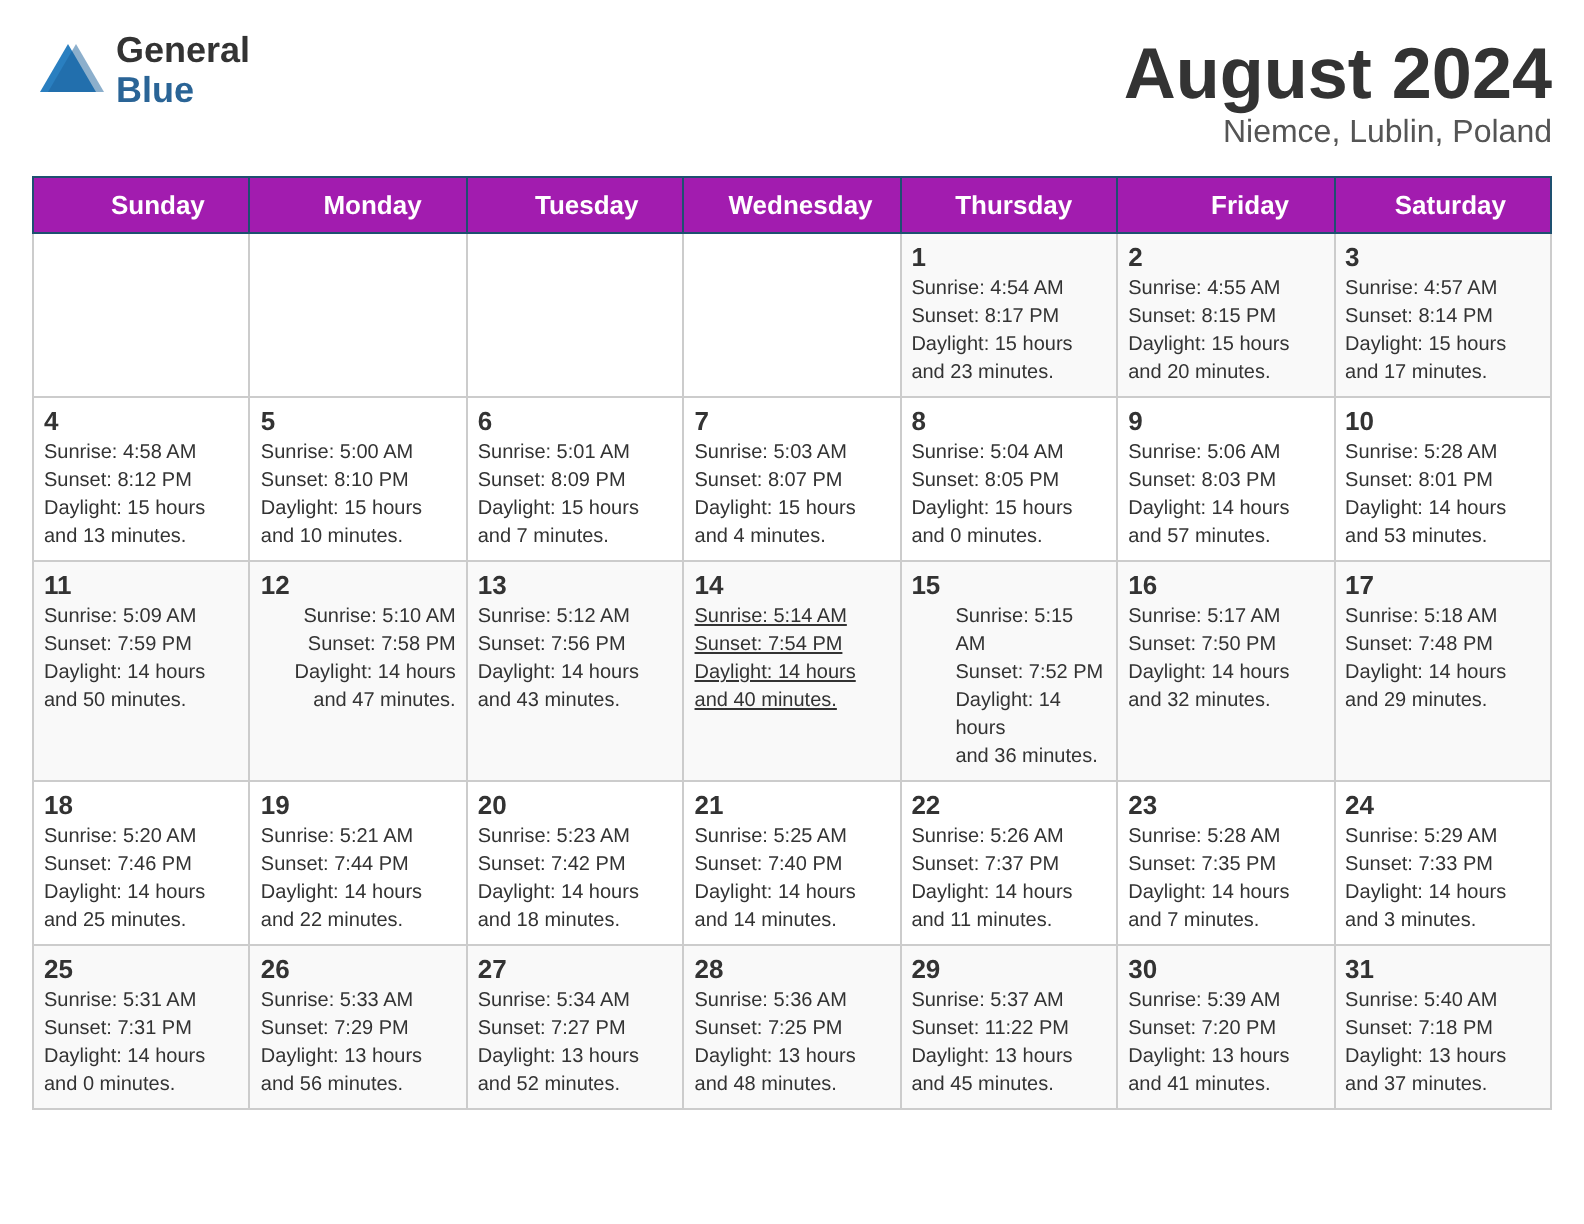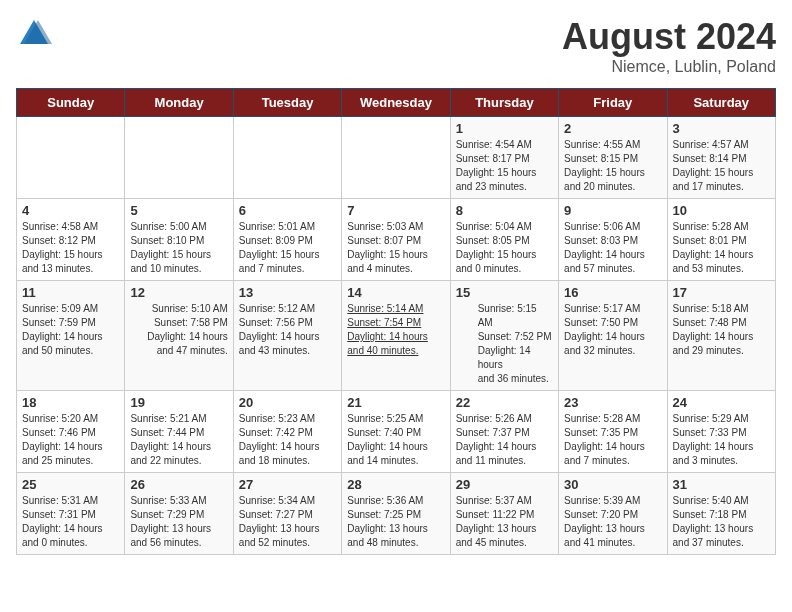--- a/index.html
+++ b/index.html
@@ -43,26 +43,26 @@
     .calendar-subtitle {
       font-size: 16px;
       color: #555;
     }
     table {
       width: 100%;
       border-collapse: collapse;
       table-layout: fixed;
     }
     thead tr th {
-      background-color: #7f1d1d;
+      background-color: #a21caf;
       color: #fff;
       font-size: 13px;
       font-weight: bold;
-      padding: 6px 2px;
-      text-align: center;
+      padding: 6px 22px;
+      text-align: right;
       border: 1px solid #1e5070;
     }
     tbody tr td {
       border: 1px solid #ccc;
       vertical-align: top;
       padding: 4px 5px;
       font-size: 10.5px;
       color: #333;
       height: 80px;
       background: #fff;
@@ -86,20 +86,24 @@
   </style>
 </head>
 <body>
 
 <div class="header">
   <div class="logo">
     <svg class="logo-icon" viewBox="0 0 36 36">
       <polygon points="18,4 32,28 4,28" fill="#2a7fc0"></polygon>
       <polygon points="22,4 36,28 8,28" fill="#1a5f9a" opacity="0.5"></polygon>
     </svg>
+    <div class="logo-text">
+      <div class="logo-general">General</div>
+      <div class="logo-blue">Blue</div>
+    </div>
   </div>
   <div class="title-area">
     <div class="calendar-title">August 2024</div>
     <div class="calendar-subtitle">Niemce, Lublin, Poland</div>
   </div>
 </div>
 
 <table>
   <thead>
     <tr>

